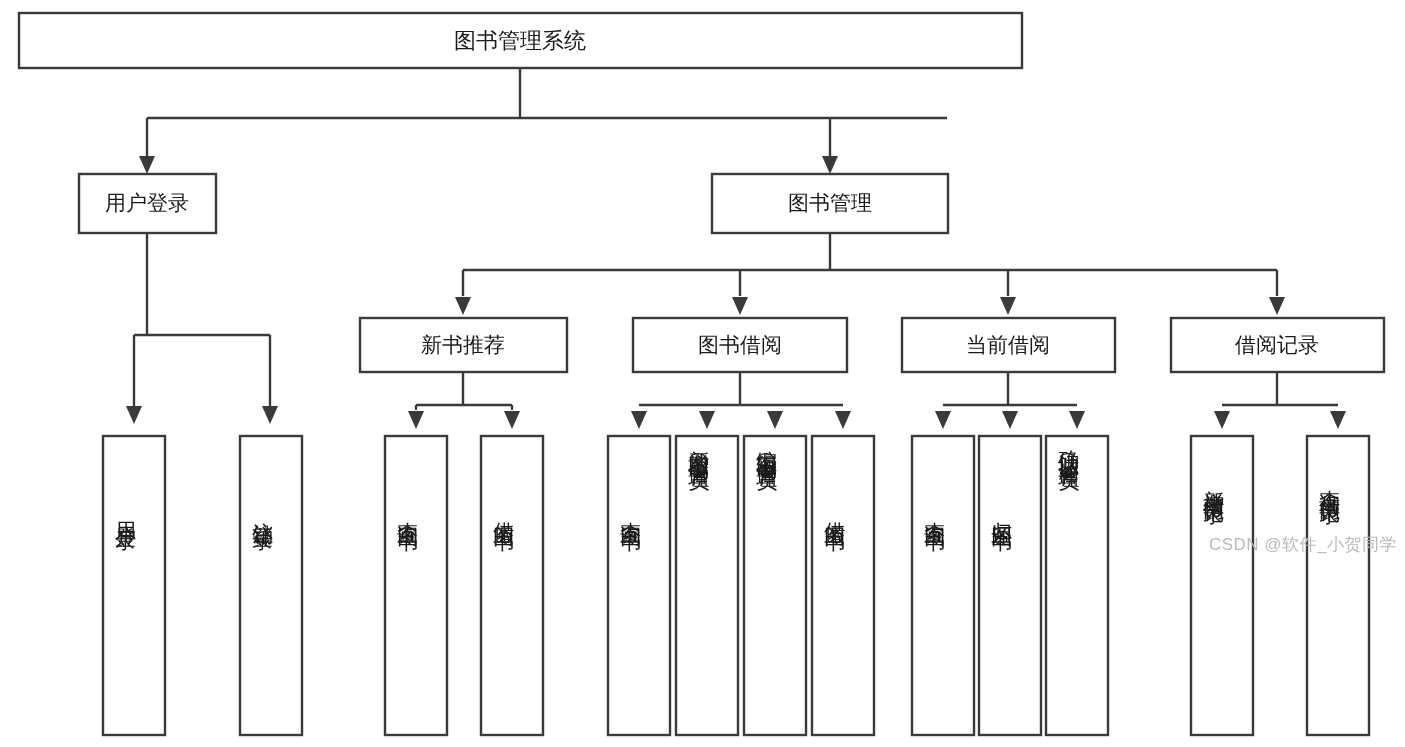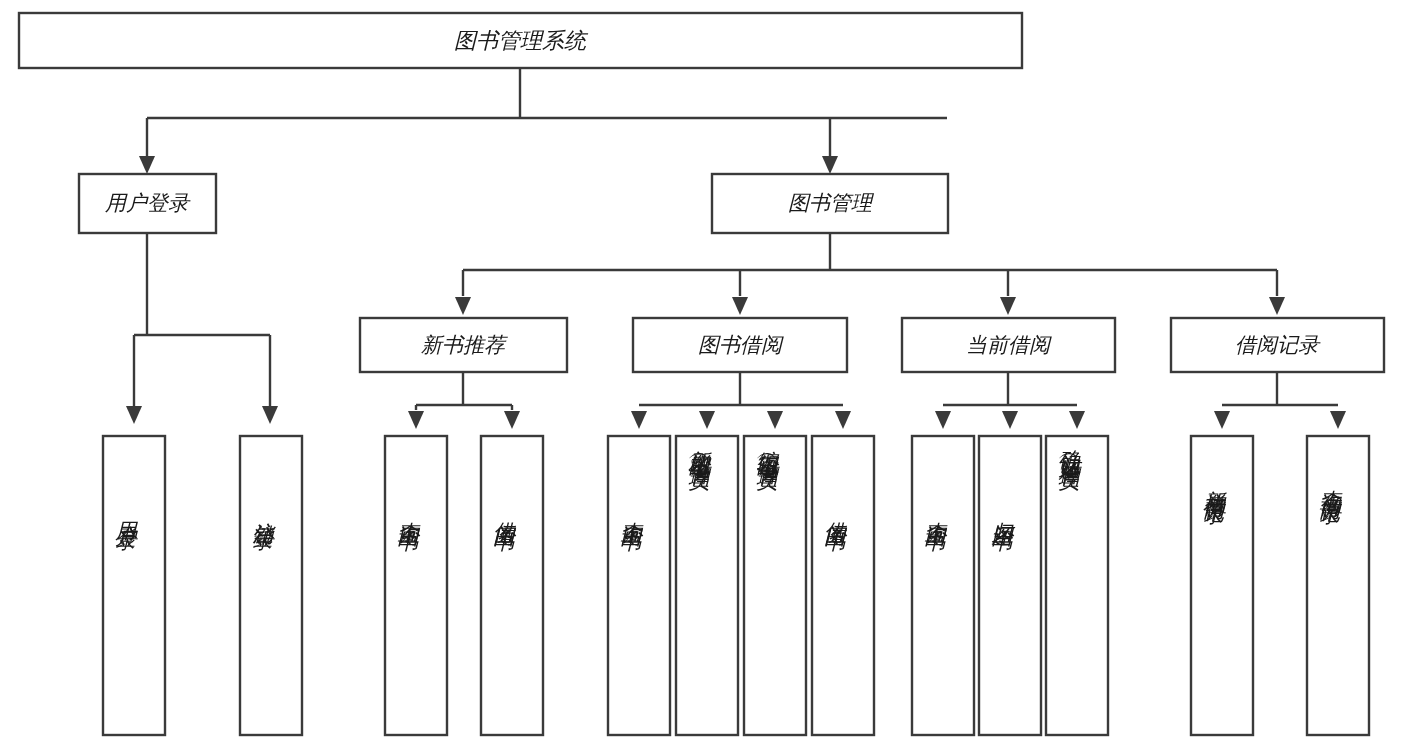--- a/index.html
+++ b/index.html
@@ -13,21 +13,20 @@
     font-family: "Liberation Sans", "DejaVu Sans", sans-serif;
     overflow: hidden;
     position: relative;
   }
   #diagram-root {
     position: absolute;
     left: 0;
     top: 0;
     width: 1405px;
     height: 560px;
-    font-style: italic;
   }
   svg.diagram-canvas {
     display: block;
     width: 1405px;
     height: 747px;
   }
   .node-rect {
     fill: #ffffff;
     stroke: #3a3a3a;
     stroke-width: 2.4;
@@ -232,14 +231,15 @@
       <rect class="leaf-rect" x="1191" y="436" width="62" height="299"></rect>
       <text class="leaf-label" x="1222" y="482" text-anchor="middle">新增借阅记录</text>
     </g>
     <g>
       <rect class="leaf-rect" x="1307" y="436" width="62" height="299"></rect>
       <text class="leaf-label" x="1338" y="482" text-anchor="middle">查询借阅记录</text>
     </g>
 
   </svg>
 
+  <div class="watermark">CSDN @软件_小贺同学</div>
 
 </div>
 
 </body></html>

